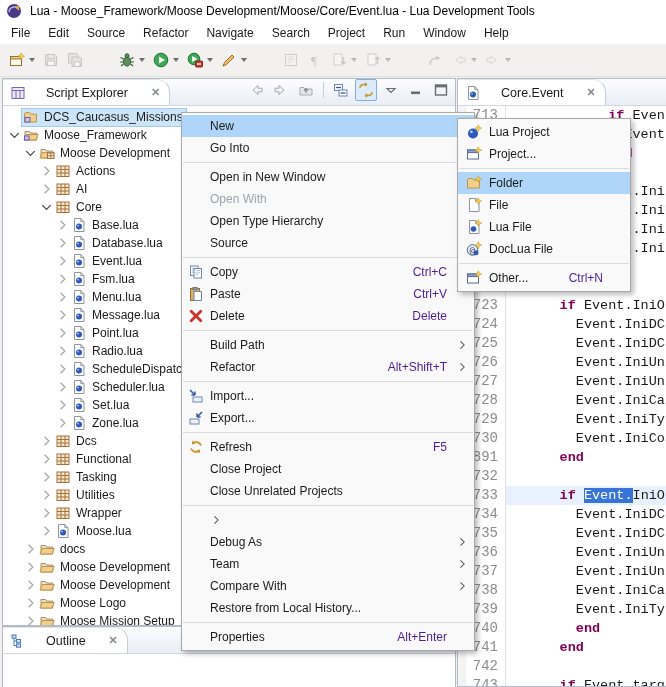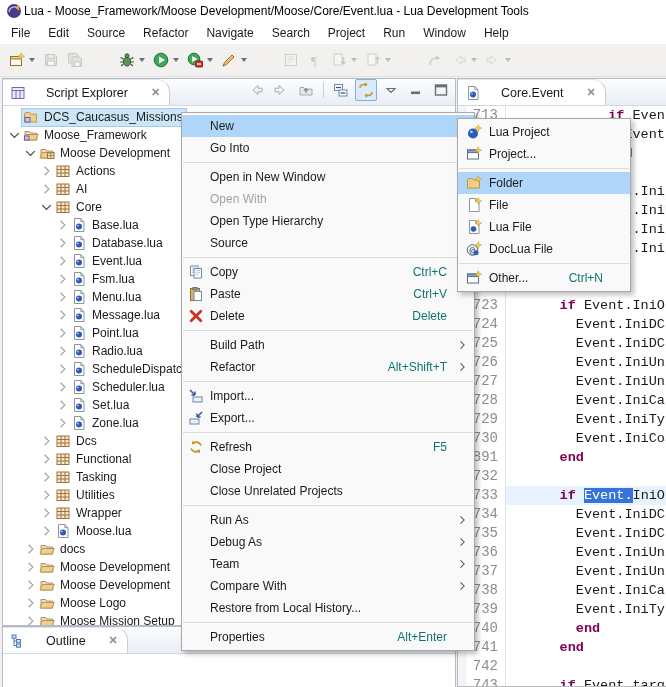--- a/index.html
+++ b/index.html
@@ -4,21 +4,21 @@
 <style>
   html,body{margin:0;padding:0}
   body{
     width:666px;height:687px;position:relative;overflow:hidden;
     background:#F0F0F0;font-family:"Liberation Sans",sans-serif;font-size:12px;color:#1A1A1A;
   }
   svg{display:block}
   .icn{display:inline-flex;width:16px;height:16px;flex:none}
 
   
-  .titlebar{height:22px;background:#FFF;display:flex;align-items:center;gap:2px;padding-left:6px}
+  .titlebar{height:22px;background:#FFF;display:flex;align-items:center;gap:8px;padding-left:6px}
   .ttext{font-size:12px;color:#000;white-space:nowrap}
 
   
   .menubar{height:22px;background:#FFF;display:flex;align-items:center;padding-left:2px}
   .mitem{padding:3px 9px;cursor:default}
 
   
   .toolbar{height:32px;background:#F2F1EF;border-bottom:1px solid #E3E1DE;display:flex;align-items:center;padding-left:5px}
   .tbtn{display:flex;align-items:center;height:24px;padding:0 3px;margin:0 1px;border-radius:2px}
   .tbtn.disabled{opacity:.42;filter:grayscale(.9)}
@@ -65,21 +65,21 @@
 
   
   .menu{position:absolute;background:#F9F9F9;border:1px solid #A8A8A8;box-shadow:3px 3px 5px rgba(0,0,0,.25);
         padding:2px 0;z-index:50;font-size:12px}
   .ctx{left:181px;top:112px;width:292px}
   .sub{left:457px;top:118px;width:172px}
   .mi{height:22px;display:flex;align-items:center;padding-right:5px}
   .mi .gut{width:28px;display:flex;justify-content:center;flex:none}
   .sub .mi .gut{width:31px}
   .mi .lbl{flex:1;white-space:nowrap}
-  .mi .sc{color:#0f766e;margin-right:9px;white-space:nowrap}
+  .mi .sc{color:#4c1d95;margin-right:9px;white-space:nowrap}
   .mi .arr{width:13px;display:inline-flex;justify-content:center}
   .mi.hl{background:var(--menu-highlight,#AFD6F8)}
   .mi.disabled .lbl{color:#9EA2A8}
   .msep{height:1px;background:#DBDBDB;margin:3px 1px}
 </style>
 </head>
 <body>
 
 <div class="titlebar">
   <span class="icn">
@@ -1144,21 +1144,20 @@
       <span class="arr"></span>
     </div>
     <div class="mi">
       <span class="gut"></span>
       <span class="lbl">Close Unrelated Projects</span>
       <span class="arr"></span>
     </div>
     <div class="msep"></div>
     <div class="mi">
       <span class="gut"></span>
-      <span class="lbl">Run As</span>
       <span class="arr">
         <svg width="16" height="16" viewBox="0 0 16 16" xmlns="http://www.w3.org/2000/svg">
           <path d="M5.5 3.5 L10 8 L5.5 12.5" fill="none" stroke="#4F5459" stroke-width="1.3"></path>
         </svg>
       </span>
     </div>
     <div class="mi">
       <span class="gut"></span>
       <span class="lbl">Debug As</span>
       <span class="arr">

